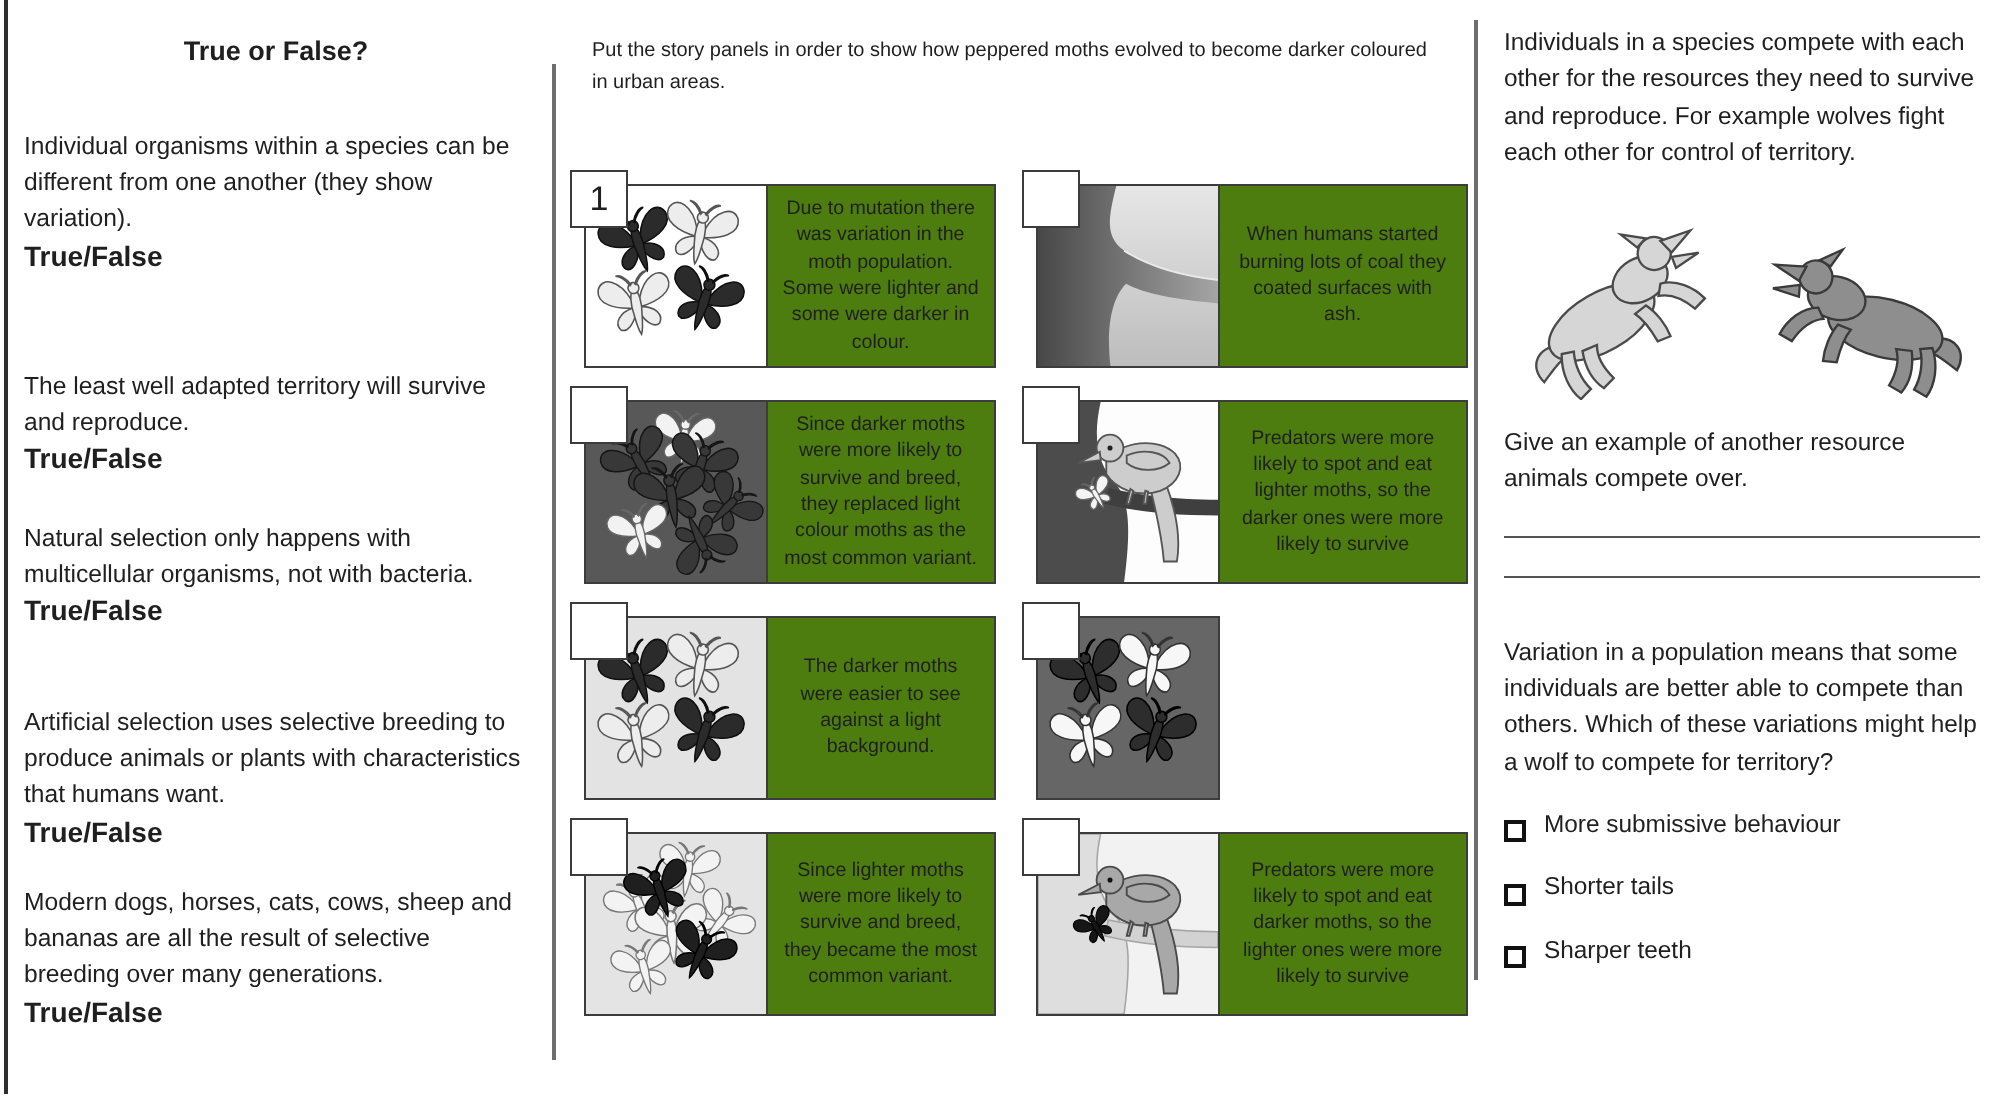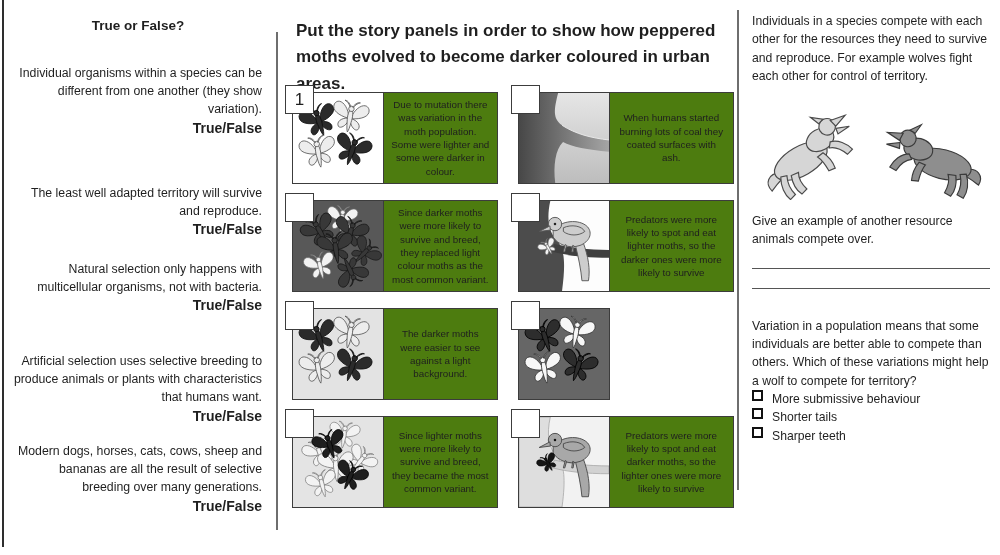--- a/index.html
+++ b/index.html
@@ -10,27 +10,27 @@
     font-family:"Liberation Sans", sans-serif; color:#1f1f1f;
   }
   .page-edge { position:absolute; left:2px; top:0; width:2px; height:547px; background:#2e2e2e; }
   .vdivider { position:absolute; width:2px; background:#6e6e6e; }
   .d1 { left:276px; top:32px; height:498px; }
   .d2 { left:737px; top:10px; height:480px; }
 
   
   .col-left { position:absolute; left:12px; top:8px; width:252px; }
   .tf-title { text-align:center; font-weight:700; font-size:13.5px; margin-top:10px; }
-  .tf-block { position:absolute; left:0; width:250px;text-align:right; }
+  .tf-block { position:absolute; left:0; width:250px; }
   .tf-block p.statement { font-size:12.3px; line-height:1.48; }
   .tf-block p.tf { font-weight:700; font-size:14px; margin-top:1px; cursor:pointer; }
   .q1{top:56px;} .q2{top:176px;} .q3{top:252px;} .q4{top:344px;} .q5{top:434px;}
 
   
-  .instruction { position:absolute; left:296px; top:18px; width:424px; font-size:17px; line-height:1.55;font-weight:bold; }
+  .instruction { position:absolute; left:296px; top:18px; width:424px; font-size:10px; line-height:1.55; }
   .panels {
     position:absolute; left:292px; top:92px;
     display:grid; grid-template-columns:206px 216px; column-gap:20px; row-gap:16px;
   }
   .panel { position:relative; display:flex; height:92px; }
   .order-box {
     position:absolute; top:-7px; left:-7px; width:29px; height:29px; background:#fff;
     border:1.5px solid #3c3c3c; z-index:2; display:flex; align-items:center; justify-content:center;
     font-size:17px; cursor:text;
   }
@@ -44,21 +44,21 @@
 
   
   .col-right { position:absolute; left:752px; top:8px; width:244px; font-size:12.2px; line-height:1.5; }
   .col-right .para { margin-top:4px; }
   .wolves { margin:8px 0 2px 0; }
   .wolves svg { display:block; }
   .rq { margin-top:12px; }
   .answer-line { height:1px; background:#555; width:238px; margin-top:19px; cursor:text; }
   .rq2 { margin-top:32px; }
   .variation { margin-top:28px; }
-  .opt { display:flex; align-items:flex-start; cursor:pointer; }
+  .opt { display:flex; align-items:flex-end; margin-top:13px; cursor:pointer; }
   .cb { width:11px; height:11px; border:2px solid #111; margin-right:9px; flex:none; }
 </style>
 </head>
 <body>
 
 <svg width="0" height="0" style="position:absolute" aria-hidden="true">
   <defs>
     <g id="moth">
       <path d="M -2,-4 C -6,-15 -15,-19 -18,-12 C -20,-5 -11,-1 -2,0 Z"></path>
       <path d="M 2,-4 C 6,-15 15,-19 18,-12 C 20,-5 11,-1 2,0 Z"></path>

